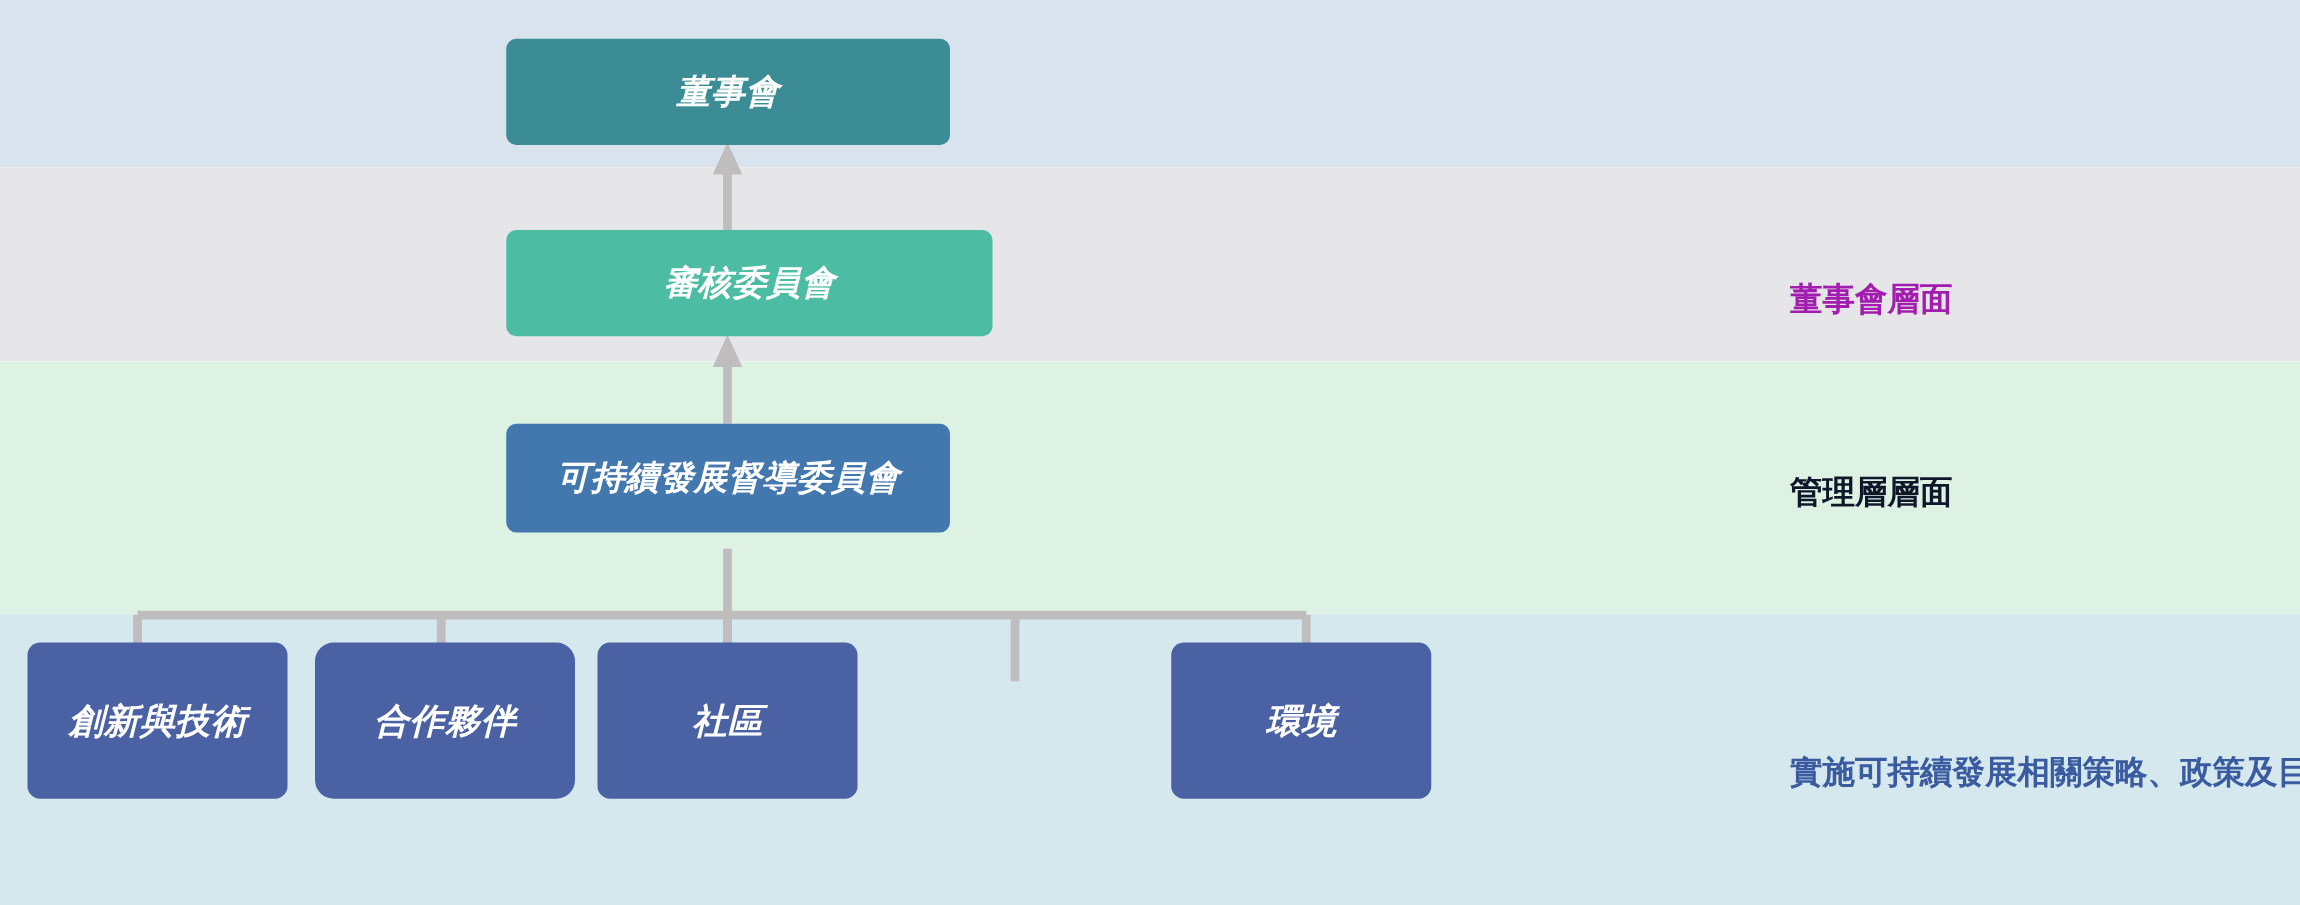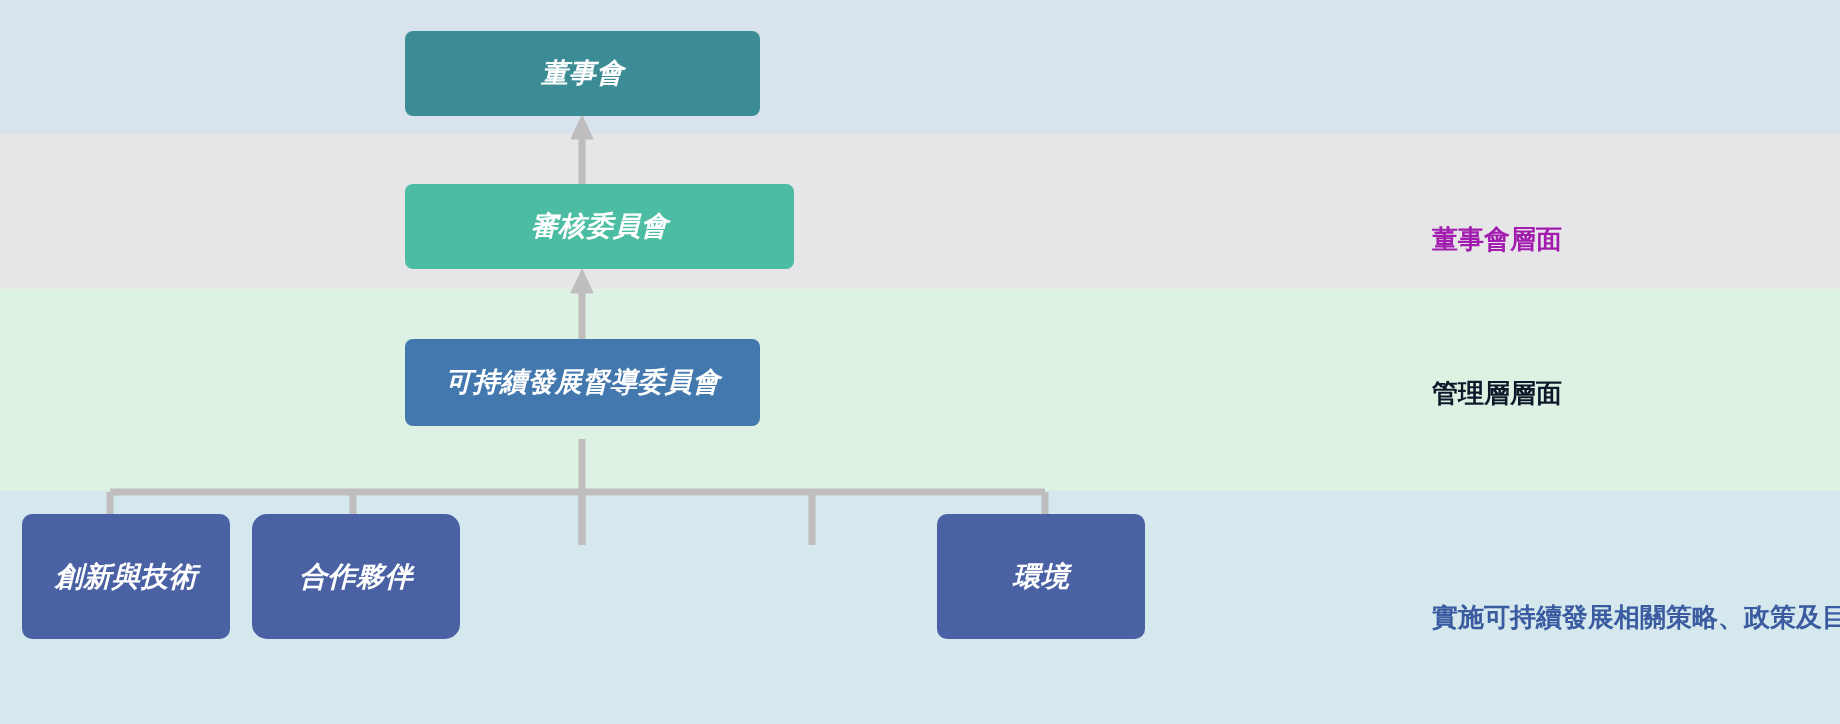--- a/index.html
+++ b/index.html
@@ -125,19 +125,20 @@
   </svg>
 
   <div class="node node-top" style="background: rgb(60, 140, 150);">董事會</div>
 
   <div class="node node-audit" style="background: rgb(76, 189, 163);">審核委員會</div>
 
   <div class="node node-steering" style="background: rgb(66, 120, 173);">可持續發展督導委員會</div>
 
   <div class="node pillar pillar-0" style="background: rgb(74, 98, 163);">創新與技術</div>
   <div class="node pillar pillar-1" style="background: rgb(74, 98, 163);">合作夥伴</div>
+  <div class="node pillar pillar-2" style="background: rgb(74, 98, 163);">社區</div>
   <div class="node pillar pillar-4" style="background: rgb(74, 98, 163);">環境</div>
 
   <div class="side-label" id="side-board" style="color: #a21caf;">董事會層面</div>
   <div class="side-label" id="side-management" style="color: #0f172a;">管理層層面</div>
   <div class="side-label" id="side-execution" style="color: rgb(58, 91, 160);">實施可持續發展相關策略、政策及目標</div>
 
 </div>
 
 </body></html>

